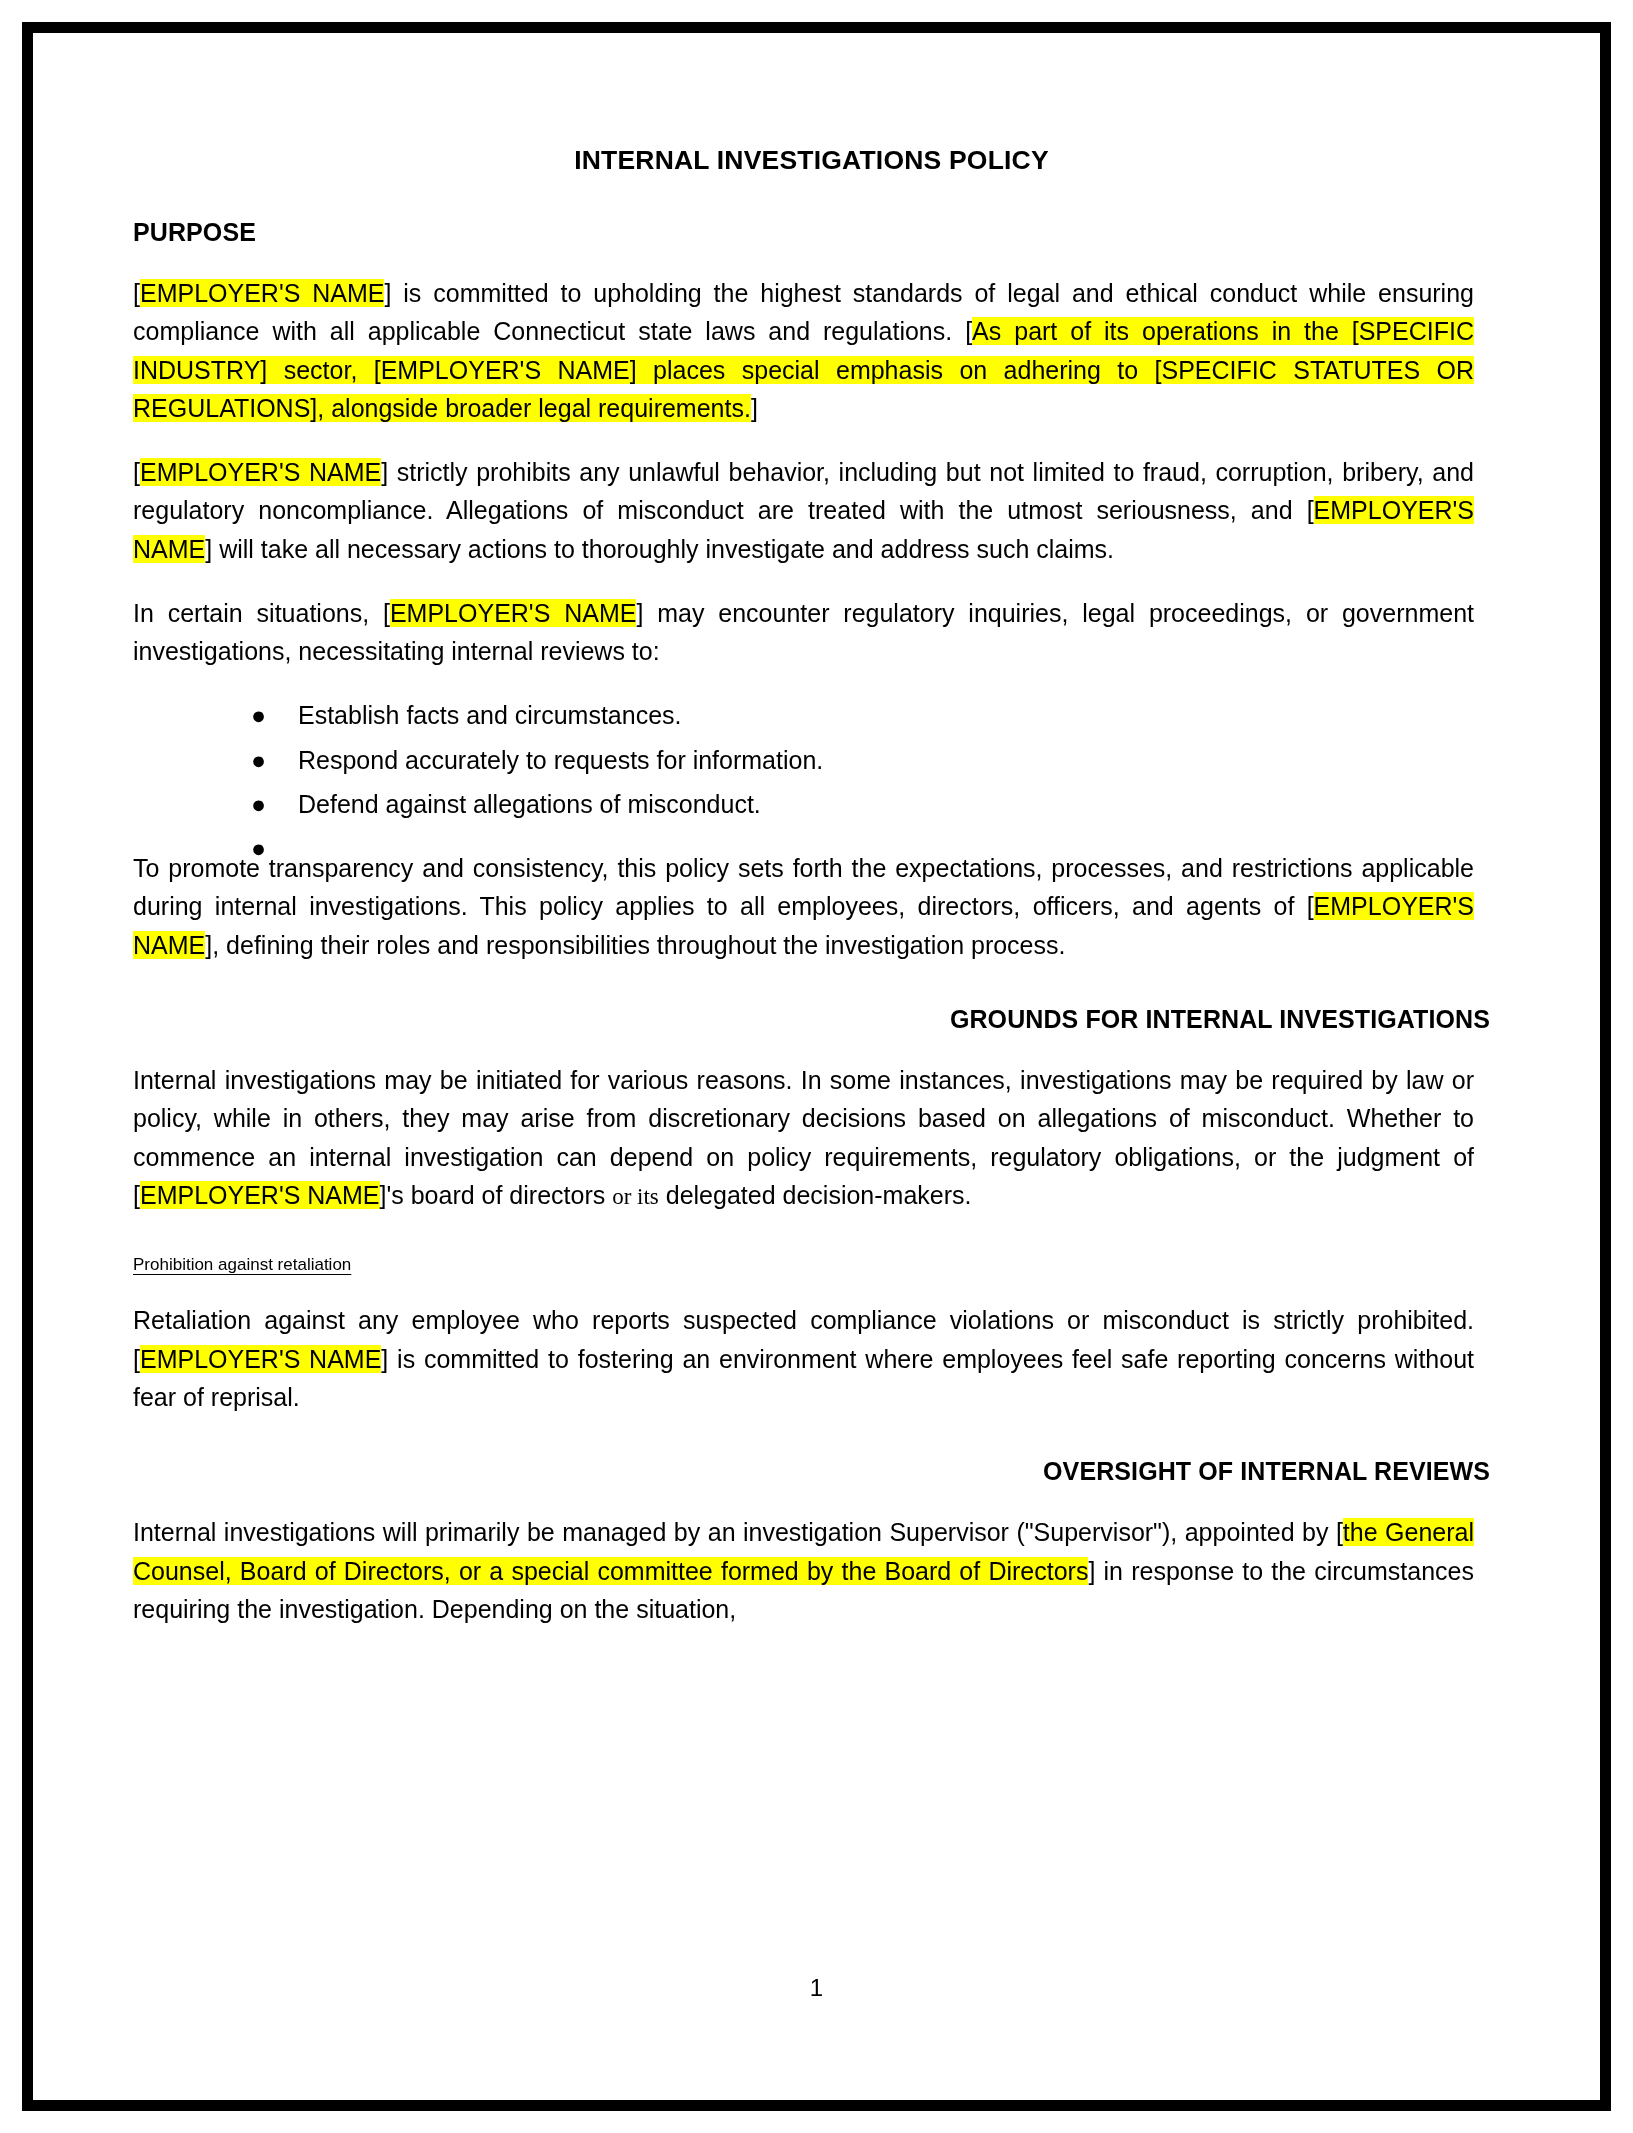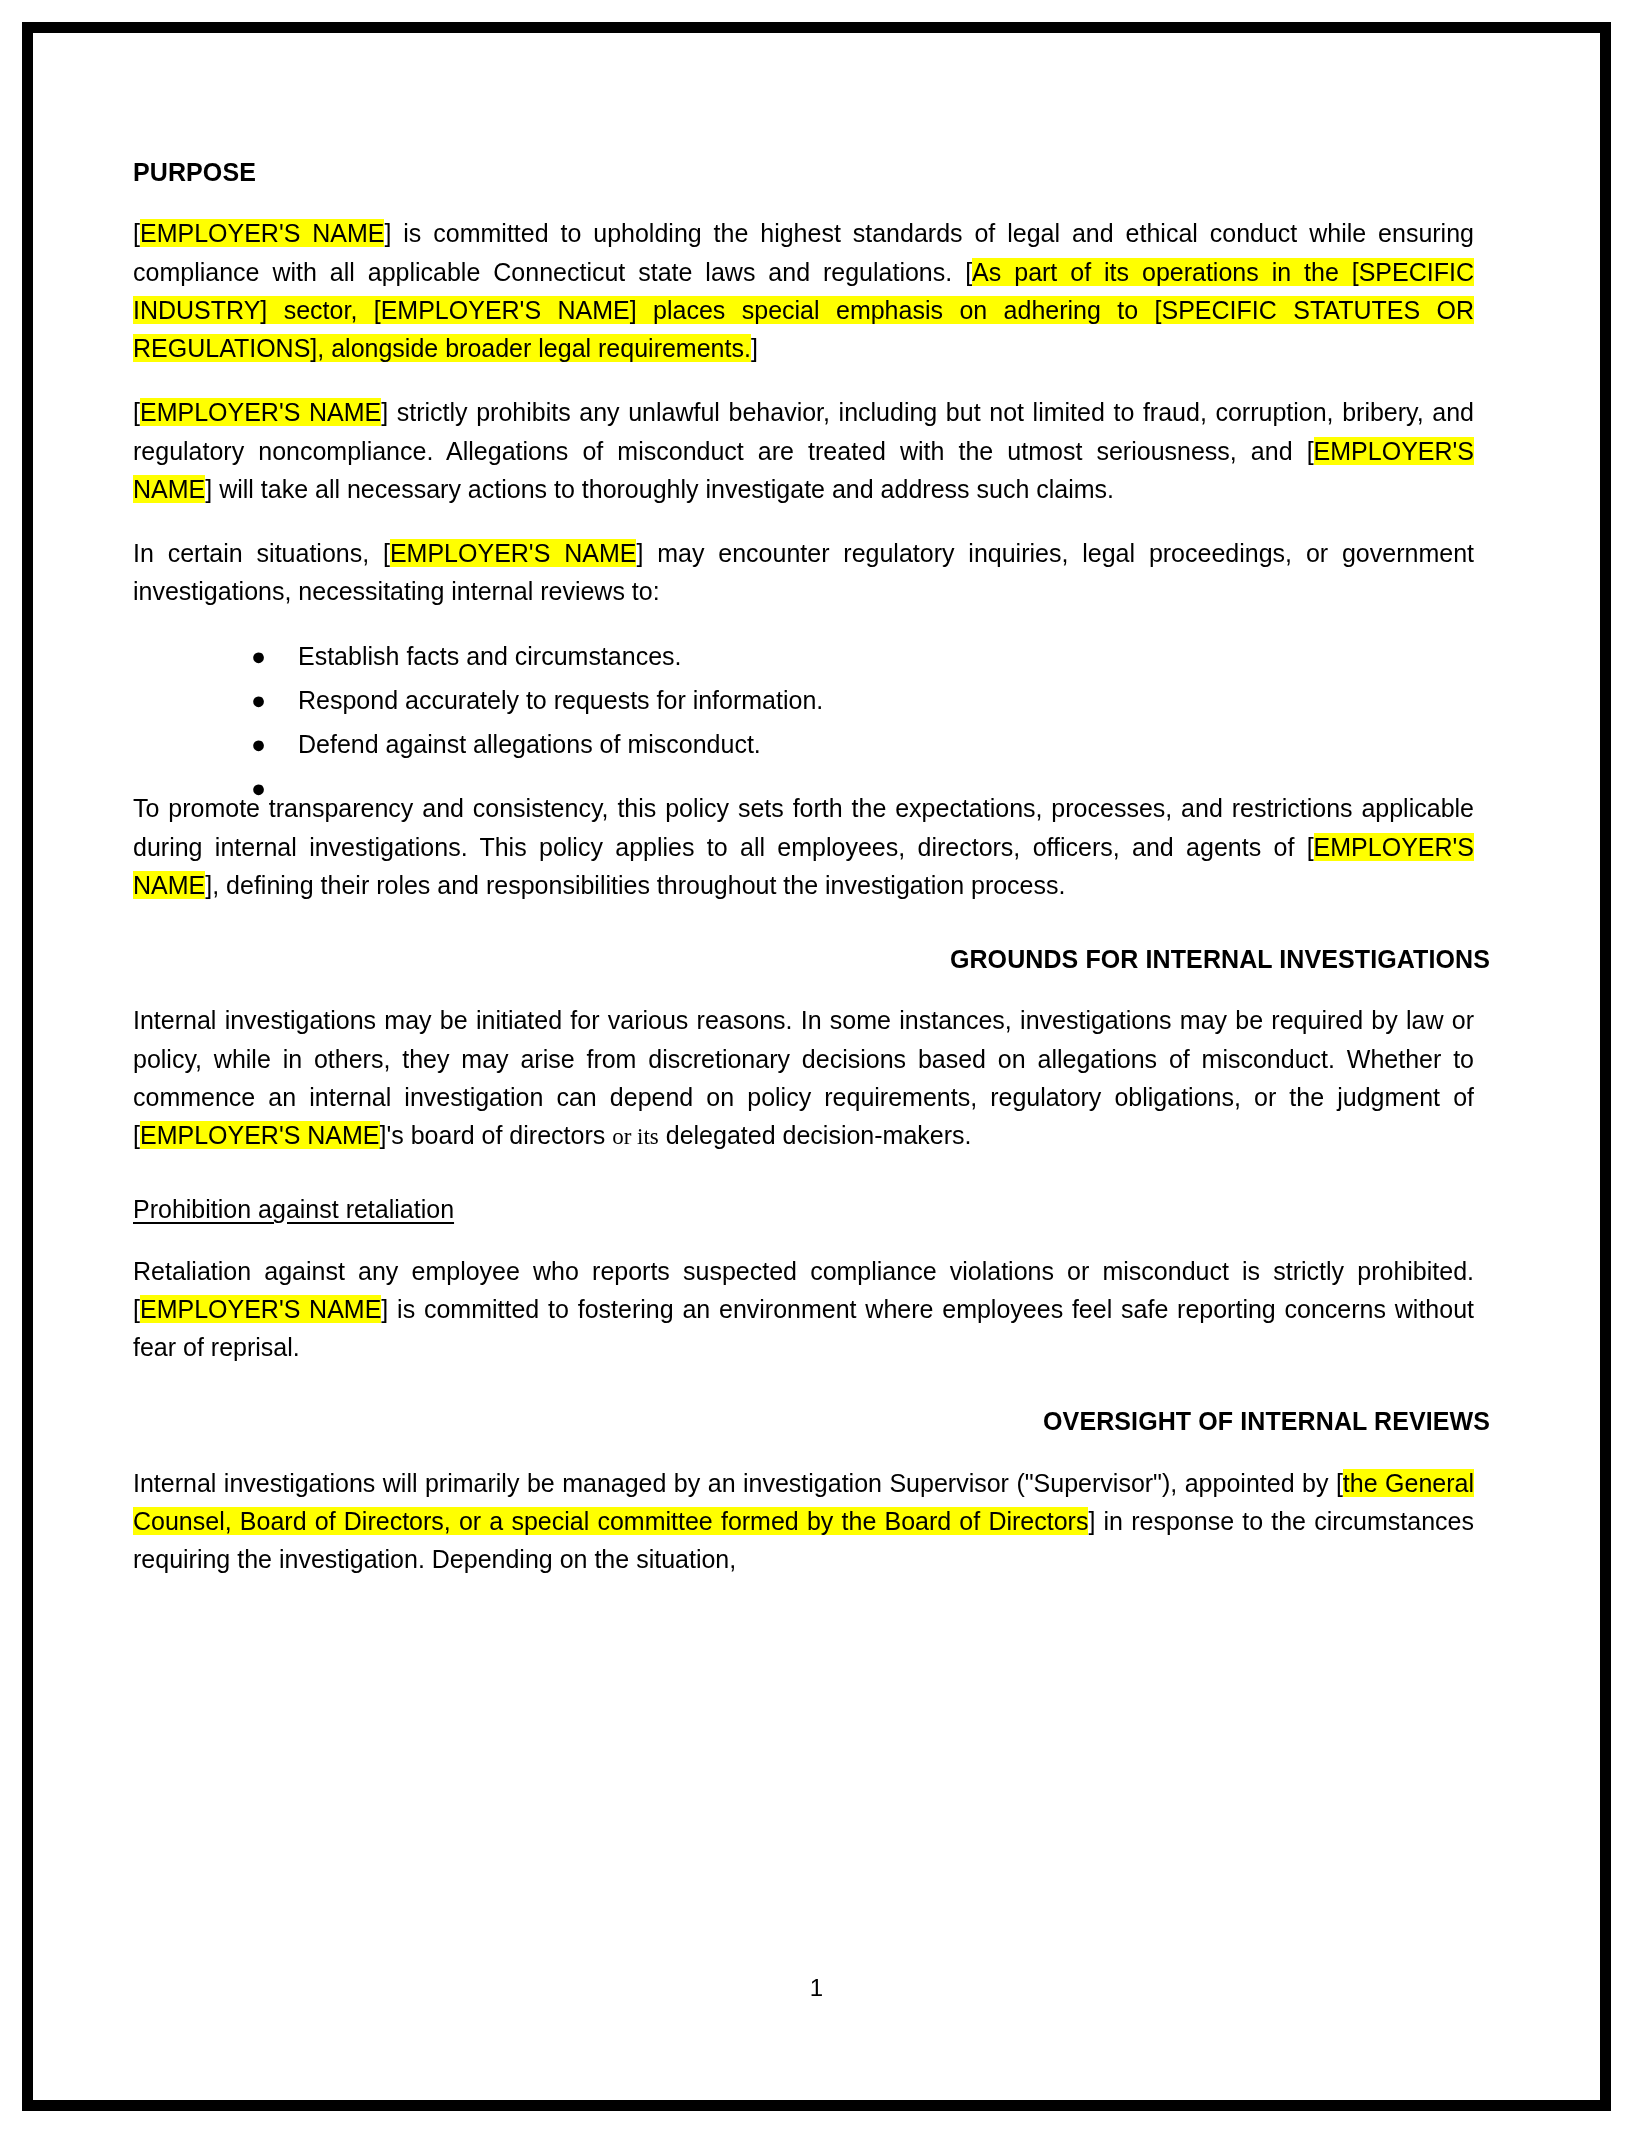--- a/index.html
+++ b/index.html
@@ -55,21 +55,21 @@
     line-height: 1.25;
     letter-spacing: 0.1px;
   }
 
   .section-heading.spaced-top {
     margin-top: 40px;
     text-align: right;
   }
 
   .sub-heading {
-    font-size: 25px;
+    font-size: 17px;
     text-decoration: underline;
     text-underline-offset: 4px;
     margin: 40px 0 26px 0;
     line-height: 1.25;
     display: block;
   }
 
   p.body-text {
     font-size: 25px;
     line-height: 1.53;
@@ -130,20 +130,21 @@
     color: #000000;
   }
 </style>
 </head>
 <body>
 
 <div class="page-frame">
   <div class="page-border">
     <div class="page-inner">
 
+      <div class="doc-title">INTERNAL INVESTIGATIONS POLICY</div>
 
       <div class="section-heading">PURPOSE</div>
 
       <p class="body-text"><span>[</span><span class="hl">EMPLOYER'S NAME</span><span>] is committed to upholding the highest standards of legal and ethical conduct while ensuring compliance with all applicable Connecticut state laws and regulations. [</span><span class="hl">As part of its operations in the [SPECIFIC INDUSTRY] sector, [EMPLOYER'S NAME] places special emphasis on adhering to [SPECIFIC STATUTES OR REGULATIONS], alongside broader legal requirements.</span><span>]</span></p>
 
       <p class="body-text"><span>[</span><span class="hl">EMPLOYER'S NAME</span><span>] strictly prohibits any unlawful behavior, including but not limited to fraud, corruption, bribery, and regulatory noncompliance. Allegations of misconduct are treated with the utmost seriousness, and [</span><span class="hl">EMPLOYER'S NAME</span><span>] will take all necessary actions to thoroughly investigate and address such claims.</span></p>
 
       <p class="body-text"><span>In certain situations, [</span><span class="hl">EMPLOYER'S NAME</span><span>] may encounter regulatory inquiries, legal proceedings, or government investigations, necessitating internal reviews to:</span></p>
 
       <ul class="bullet-list">

